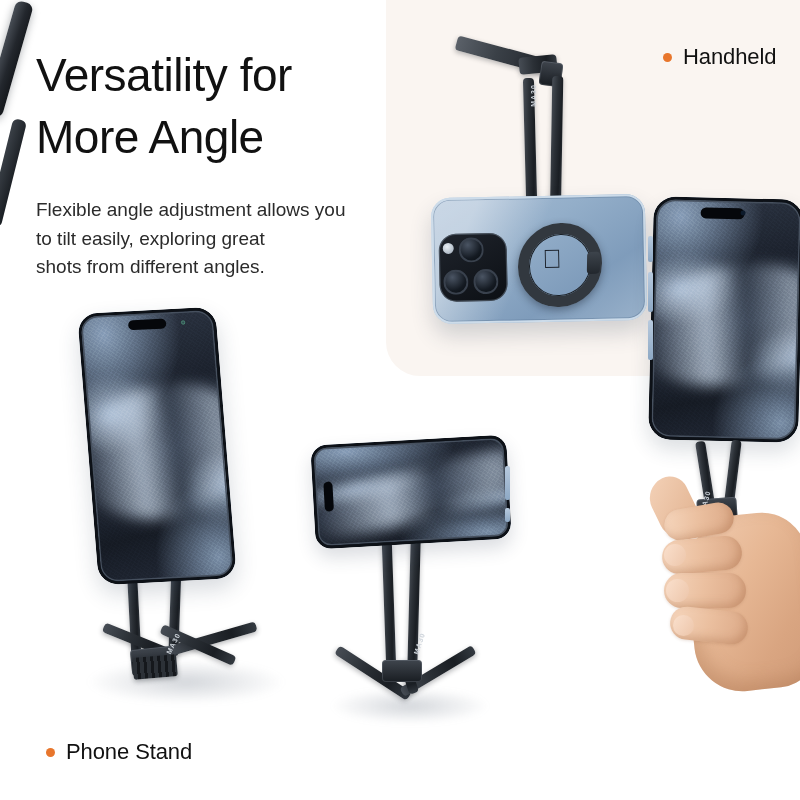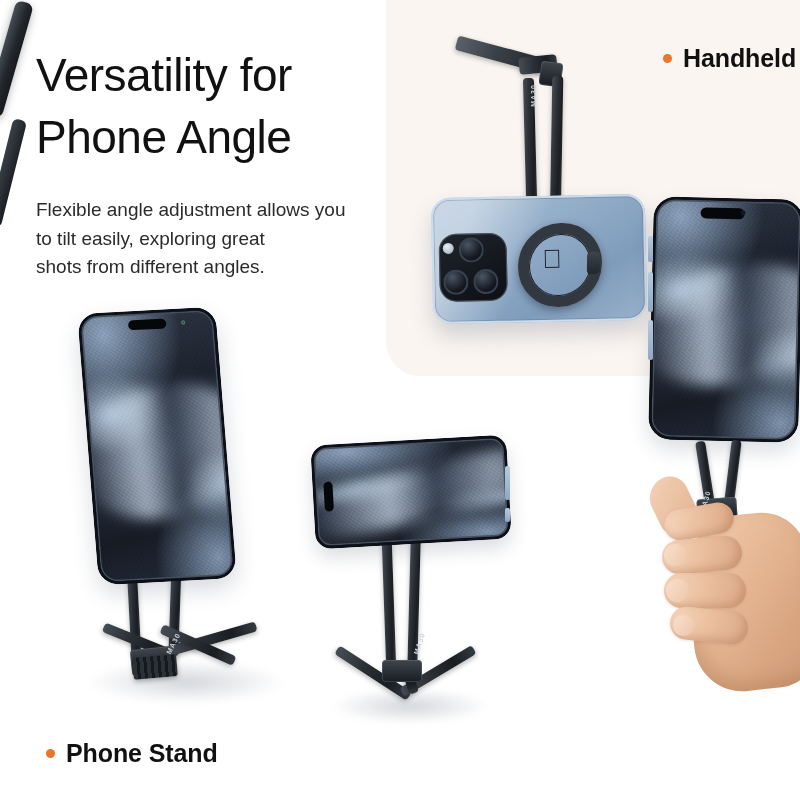--- a/index.html
+++ b/index.html
@@ -28,21 +28,21 @@
     font-size:19px; line-height:28.5px; font-weight:400;
     color:#2b2b2b; white-space:pre-line;
   }
 
   
   .tag{position:absolute; display:flex; align-items:center; gap:11px;}
   .tag .dot{
     width:9px;height:9px;border-radius:50%;
     background:#e8762c; flex:0 0 auto;
   }
-  .tag .txt{font-size:25px; font-weight:700; color:#111; letter-spacing:-0.1px;}
+  .tag .txt{font-size:22px; font-weight:400; color:#111; letter-spacing:-0.1px;}
   #tag-handheld{left:663px; top:44px;}
   #tag-stand{left:46px; top:739px;}
 
   
   .phone{position:absolute; border-radius:20px; overflow:hidden;}
   
   .screen{
     position:absolute; inset:0; overflow:hidden; border-radius:inherit;
     background:
       radial-gradient(120% 75% at 18% 8%, rgba(150,175,205,.85) 0%, rgba(60,75,95,0) 46%),
@@ -263,21 +263,21 @@
   .n2{left:18px; top:74px; width:22px;height:22px;}
   .n3{left:20px; top:109px; width:23px;height:23px;}
   .n4{left:27px; top:145px; width:21px;height:21px;}
 </style>
 </head>
 <body>
 
 <div class="panel"></div>
 
 <div class="headline">Versatility for
-Phone Angle</div>
+More Angle</div>
 <div class="subcopy">Flexible angle adjustment allows you
 to tilt easily, exploring great
 shots from different angles.</div>
 
 <div>
 
   <div class="bar light" id="arm-top"></div>
   <div class="bar" id="arm-top2"></div>
   <div class="hinge" id="arm-elbow"></div>
   <div class="bar" id="arm-leg-l"></div>

